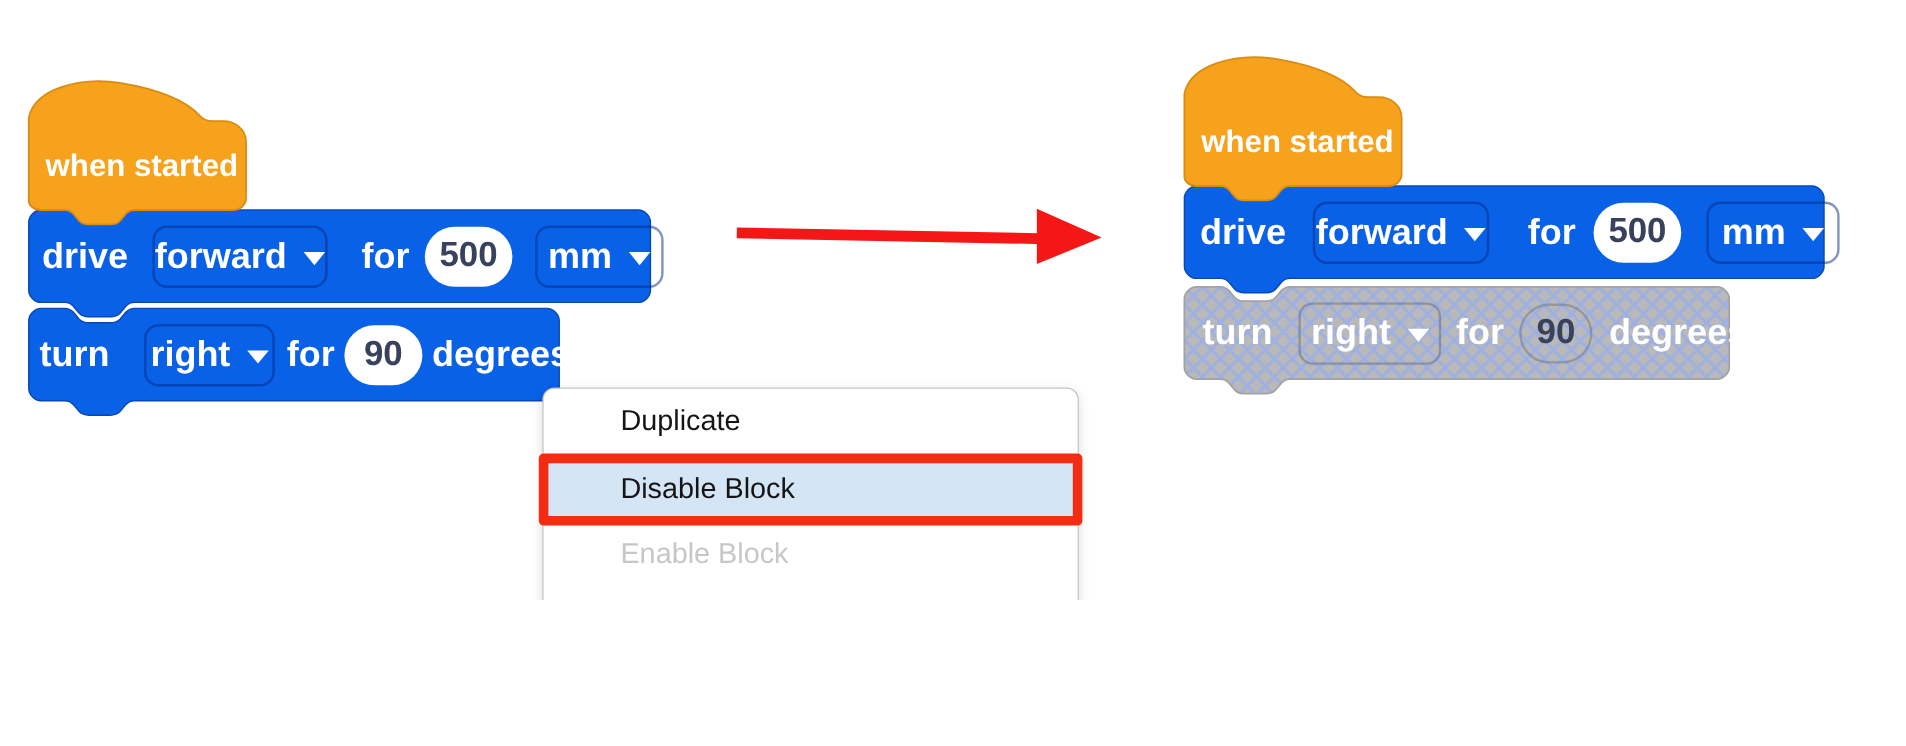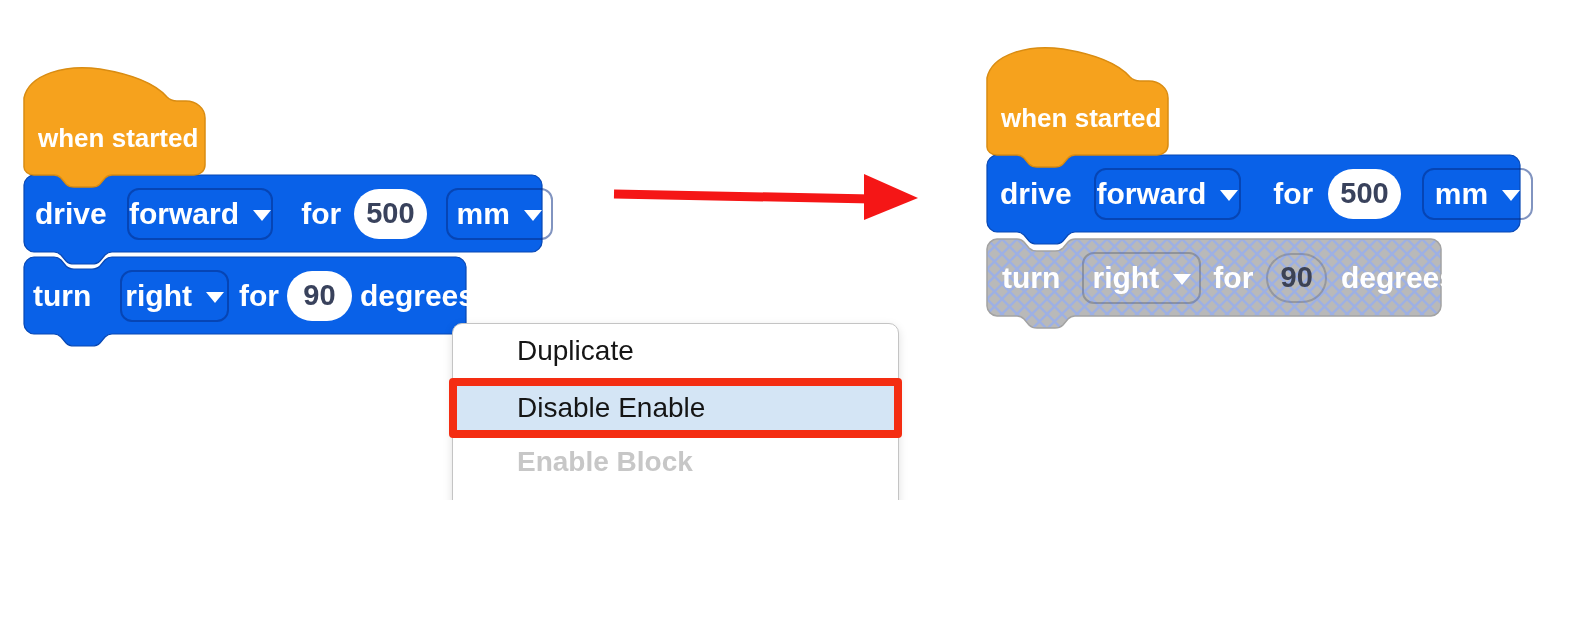--- a/index.html
+++ b/index.html
@@ -29,21 +29,21 @@
     justify-content:center;color:#39425c;font-size:29px;font-weight:700;box-sizing:border-box;
   }
   .row-disabled{color:#ffffff;}
   .row-disabled .dd{border-color:rgba(70,76,95,0.35);}
   .row-disabled .oval{background:transparent;border:2px solid rgba(70,76,95,0.3);color:#3c4254;}
   
   .menu{
     position:absolute;left:452px;top:323px;width:447px;height:218px;z-index:20;
     background:#ffffff;border:1px solid #c4c4c4;border-radius:10px;
     box-shadow:0 3px 10px rgba(0,0,0,0.13);box-sizing:border-box;
-    font-size:28px;color:#151515;
+    font-size:24px;color:#151515;
   }
   .menu-item{display:flex;align-items:center;padding-left:64px;box-sizing:border-box;}
   .menu-item.selected{
     height:60px;margin:0 -4px;background:#d4e5f5;
     border:8px solid #f42d12;border-radius:4px;padding-left:60px;
   }
   .menu-item.disabled{color:#c7c7c7;}
 </style>
 </head>
 <body>
@@ -96,23 +96,23 @@
   <svg class="abs" style="left:610px;top:168px;overflow:visible;" width="310" height="60" viewBox="0 0 310 60">
     <line x1="4" y1="26" x2="262" y2="31" stroke="#f51616" stroke-width="9"></line>
     <polygon points="254,6 308,30 254,52" fill="#f51616"></polygon>
   </svg>
 
   <div class="menu">
     <div class="menu-item" style="height:54px;">
       <span>Duplicate</span>
     </div>
     <div class="menu-item selected">
-      <span>Disable Enable</span>
+      <span>Disable Block</span>
     </div>
-    <div class="menu-item disabled" style="height:47px;font-weight:bold;">
+    <div class="menu-item disabled" style="height:47px;">
       <span>Enable Block</span>
     </div>
   </div>
 
   <svg class="block-shape" style="left:987px;top:239px;" width="454" height="92" viewBox="0 0 454 92">
     <defs>
       <pattern id="crosshatch" width="15" height="15" patternUnits="userSpaceOnUse">
         <rect width="15" height="15" fill="#b9b9b9"></rect>
         <path d="M0,0 L15,15 M15,0 L0,15" stroke="#9db0e4" stroke-width="2.4"></path>
       </pattern>

